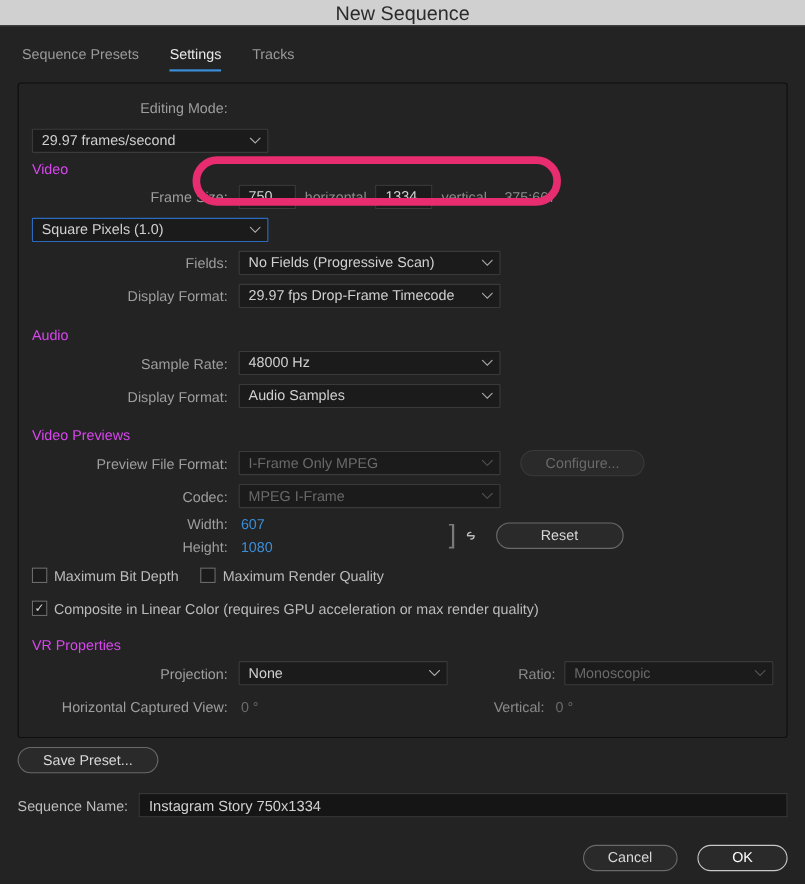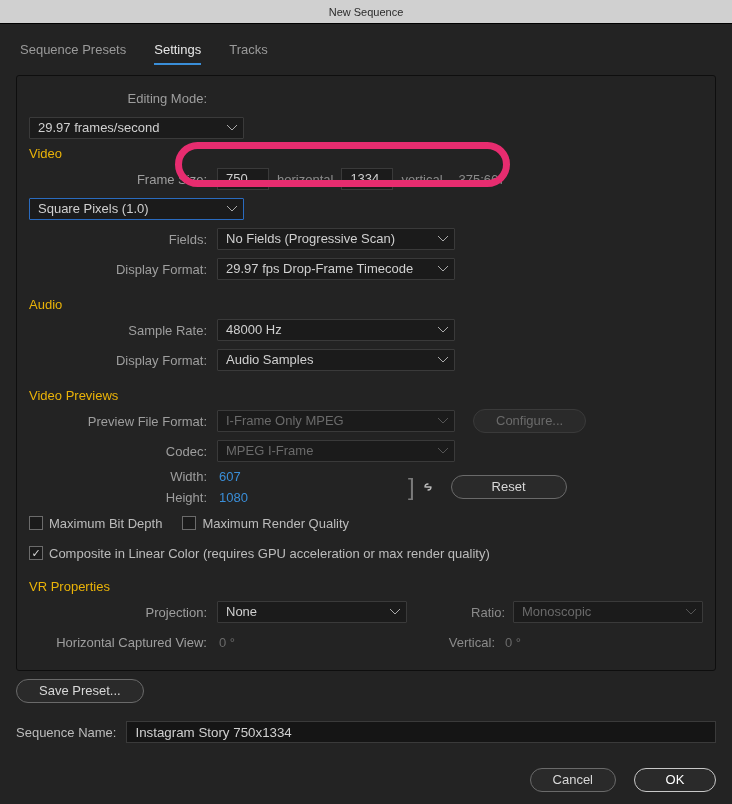--- a/index.html
+++ b/index.html
@@ -11,21 +11,21 @@
     width: 732px;
     height: 804px;
     overflow: hidden;
   }
   .titlebar {
     background: #d0d0d0;
     color: #2b2b2b;
     text-align: center;
     height: 24px;
     line-height: 24px;
-    font-size: 11px;
+    font-size: 18px;
     border-bottom: 1px solid #000;
   }
   .window {
     background: #232323;
     padding: 14px 16px 12px 16px;
     height: 780px;
     position: relative;
   }
   .tabs {
     display: flex;
@@ -57,21 +57,21 @@
   }
   .lbl {
     width: 188px;
     text-align: right;
     padding-right: 10px;
     color: #9e9e9e;
     white-space: nowrap;
     flex: none;
   }
   .sect-title {
-    color: #eab308;
+    color: #d946ef;
     margin: 0 0 4px 0;
   }
   .select {
     position: relative;
     background: #1b1b1b;
     border: 1px solid #3a3a3a;
     height: 22px;
     line-height: 20px;
     padding: 0 24px 0 8px;
     color: #d0d0d0;

